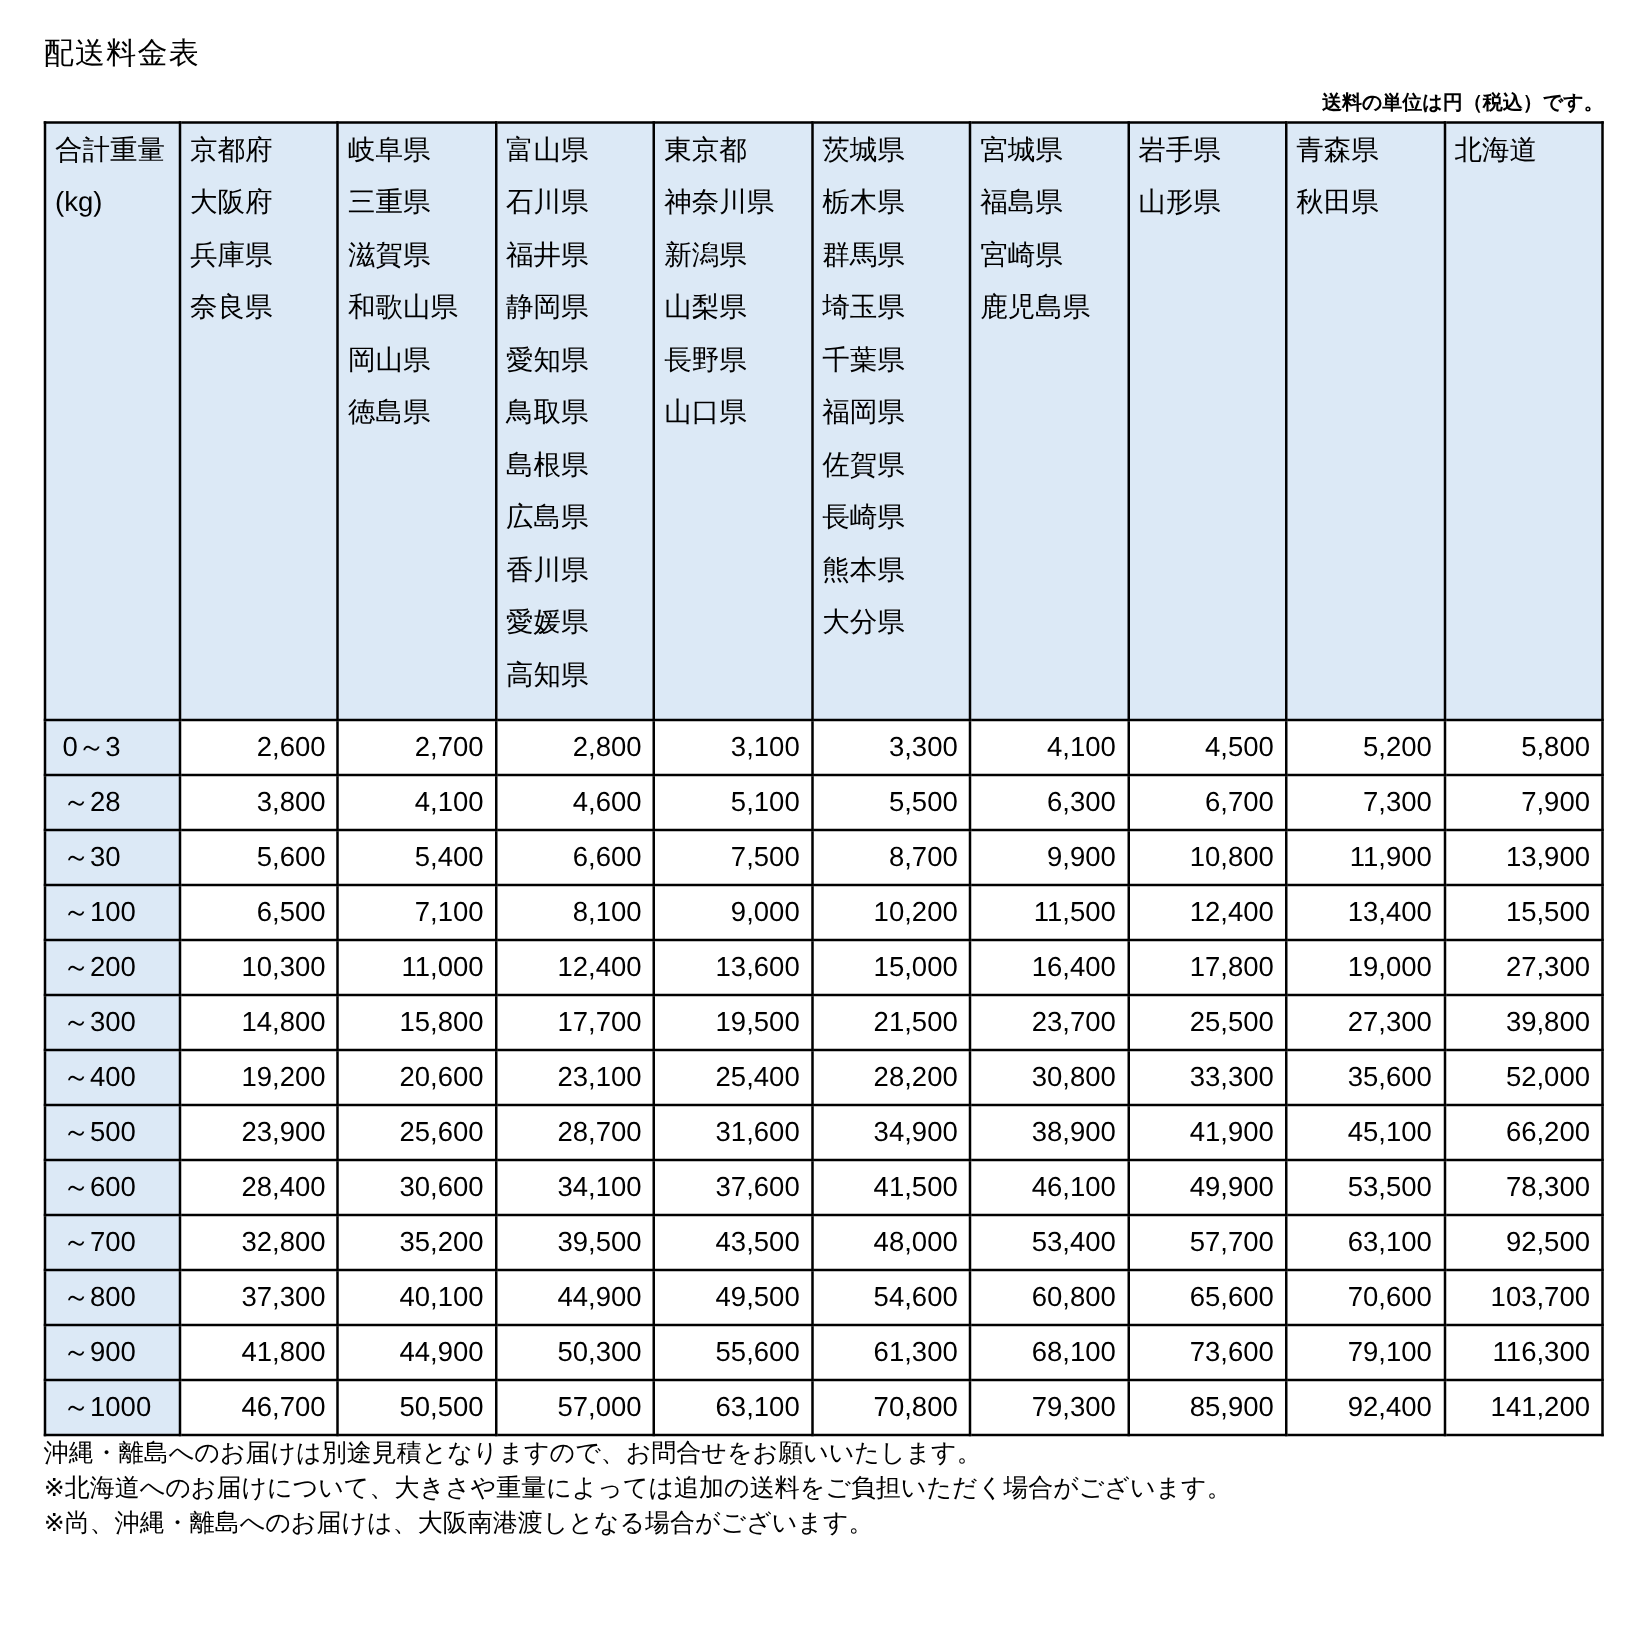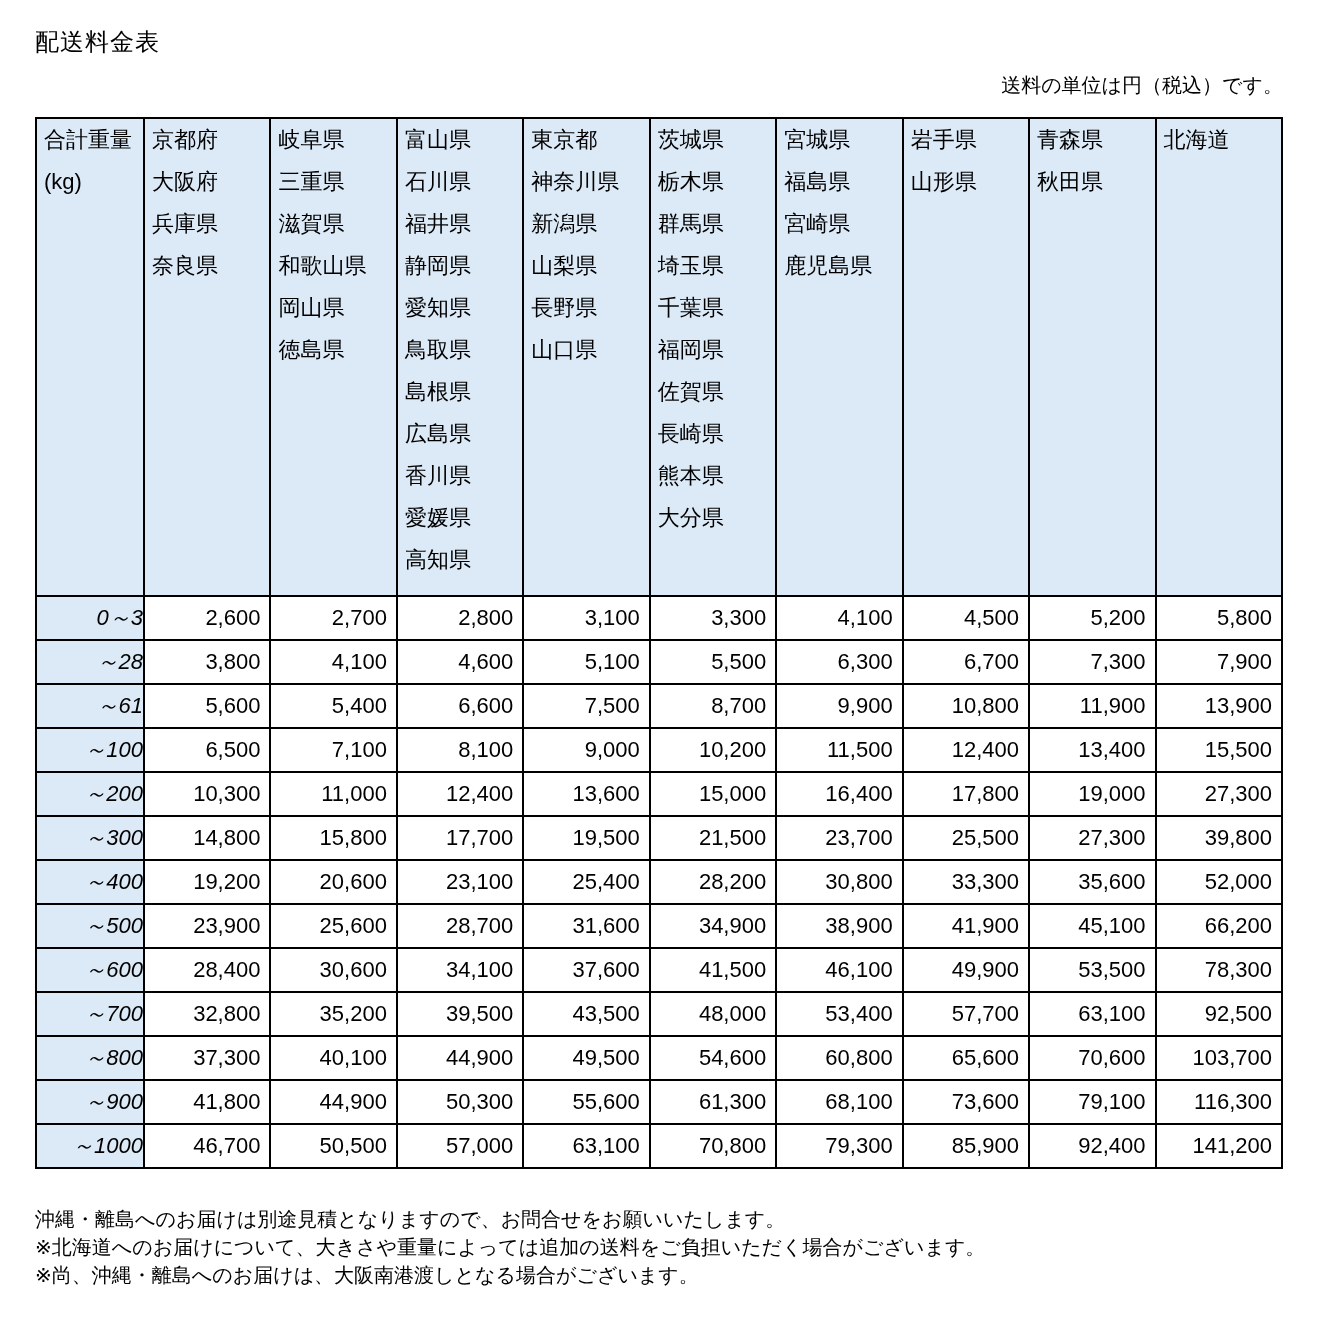--- a/index.html
+++ b/index.html
@@ -12,22 +12,23 @@
   }
   .page { padding: 26px 37px 0 35px; }
   .title {
     font-size: 24px;
     font-weight: 500;
     letter-spacing: 1px;
     margin-bottom: 14px;
   }
   .unit-note {
     text-align: right;
-    font-size: 20px;
-    margin-bottom: 18px;
+    font-size: 16px;
+    margin-bottom: 4px;
+    font-weight: bold;
   }
   table.fee-table {
     width: 1248px;
     border-collapse: collapse;
     table-layout: fixed;
   }
   table.fee-table th, table.fee-table td {
     border: 2px solid #000000;
   }
   col.weight-col { width: 108px; }
@@ -38,31 +39,30 @@
     text-align: left;
     font-weight: normal;
     font-size: 22px;
     padding: 0 0 0 7px;
     line-height: 42px;
   }
   thead th .pref, thead th .hdr-line { line-height: 42px; }
   tbody td { height: 44px; font-size: 22px; }
   td.weight-cell {
     background: #dce9f6;
-    text-align: right;
+    text-align: left;
     padding-left: 13px;
-    font-style: italic;
   }
   td.fee-cell {
     background: #ffffff;
     text-align: right;
     padding-right: 9px;
     font-variant-numeric: tabular-nums;
   }
-  .notes { margin-top: 36px; font-size: 20px; }
+  .notes { font-size: 20px; }
   .note-line { line-height: 28px; }
 </style>
 </head>
 <body>
 
 <div class="page">
   <div class="title">配送料金表</div>
   <div class="unit-note">送料の単位は円（税込）です。</div>
 
   <table class="fee-table">
@@ -160,21 +160,21 @@
           <td class="fee-cell">4,100</td>
           <td class="fee-cell">4,600</td>
           <td class="fee-cell">5,100</td>
           <td class="fee-cell">5,500</td>
           <td class="fee-cell">6,300</td>
           <td class="fee-cell">6,700</td>
           <td class="fee-cell">7,300</td>
           <td class="fee-cell">7,900</td>
         </tr>
         <tr>
-          <td class="weight-cell">～61</td>
+          <td class="weight-cell">～30</td>
           <td class="fee-cell">5,600</td>
           <td class="fee-cell">5,400</td>
           <td class="fee-cell">6,600</td>
           <td class="fee-cell">7,500</td>
           <td class="fee-cell">8,700</td>
           <td class="fee-cell">9,900</td>
           <td class="fee-cell">10,800</td>
           <td class="fee-cell">11,900</td>
           <td class="fee-cell">13,900</td>
         </tr>

